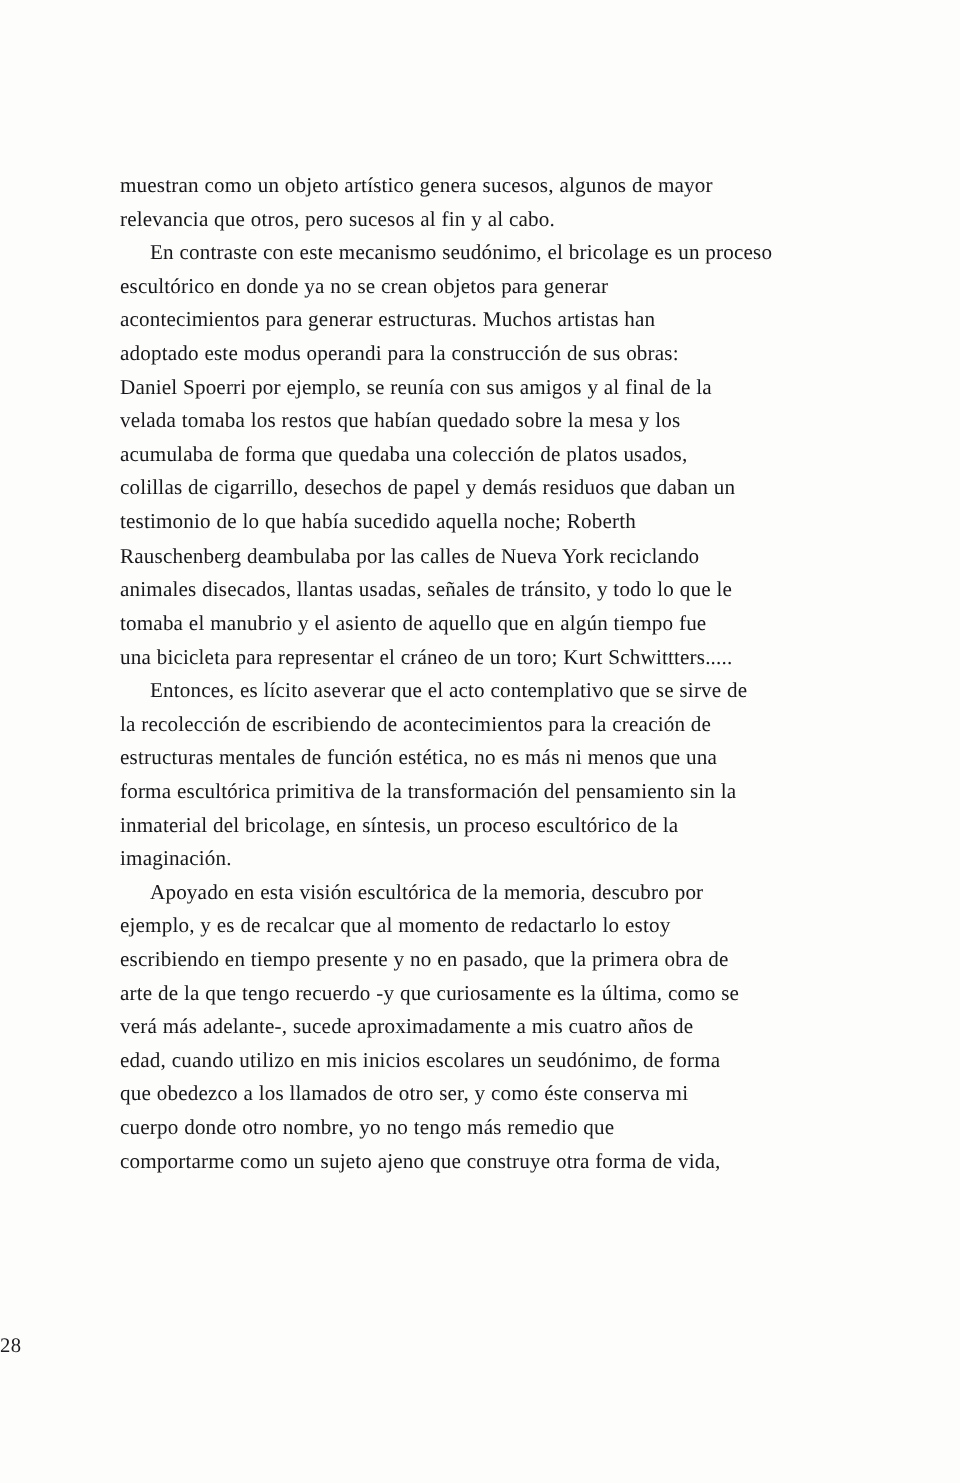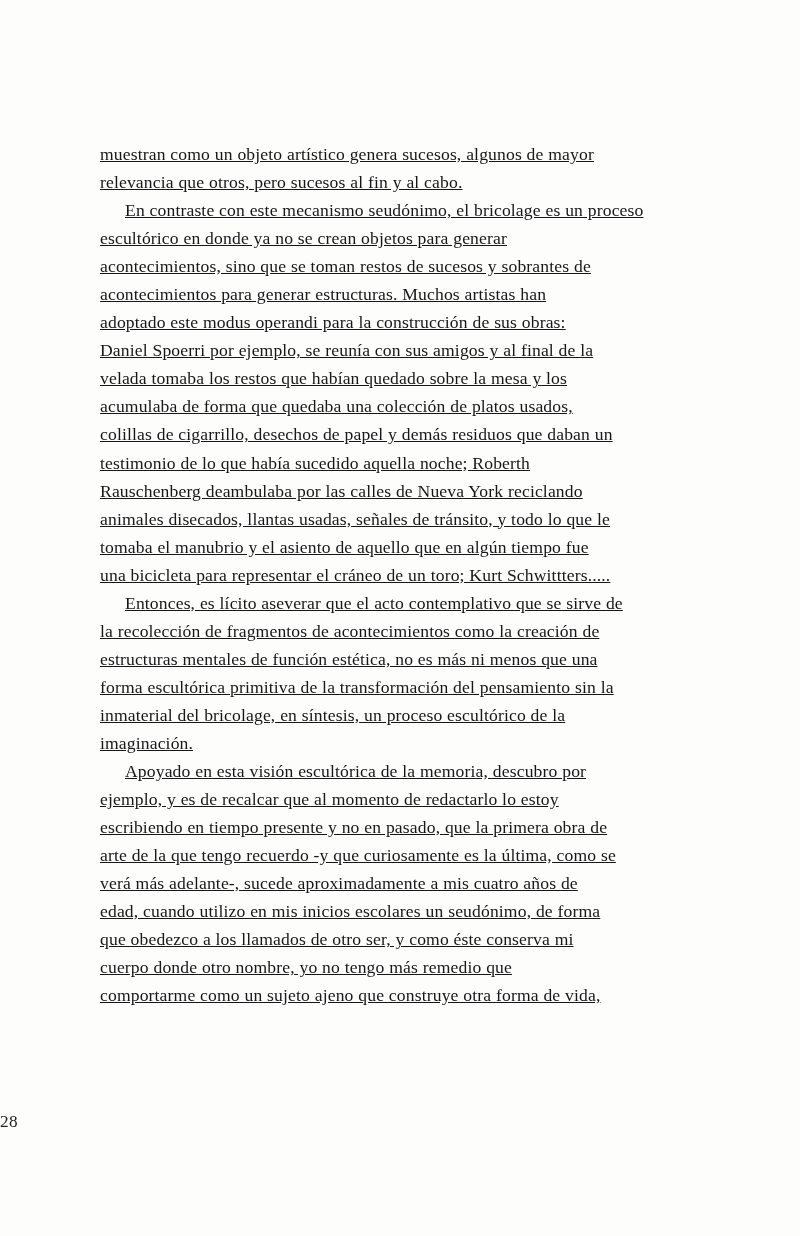--- a/index.html
+++ b/index.html
@@ -34,21 +34,20 @@
     font-size: 17.6px;
     line-height: 28.05px;
     color: #17161a;
     letter-spacing: 0.008em;
     word-spacing: 0.012em;
     text-align: left;
   }
   .para .ln {
     display: block;
     white-space: pre;
-    text-decoration: underline;
   }
   .para.indented > .ln:first-child {
     text-indent: 25px;
   }
   .page-number {
     position: absolute;
     left: 0;
     right: 0;
     top: 1110px;
     text-align: left;
@@ -66,37 +65,36 @@
   <div class="text-block">
 
     <p class="para">
       <span class="ln">muestran como un objeto artístico genera sucesos, algunos de mayor</span>
       <span class="ln">relevancia que otros, pero sucesos al fin y al cabo.</span>
     </p>
 
     <p class="para indented">
       <span class="ln">En contraste con este mecanismo seudónimo, el bricolage es un proceso</span>
       <span class="ln">escultórico en donde ya no se crean objetos para generar</span>
-      <span class="ln">acontecimientos, sino que se toman restos de sucesos y sobrantes de</span>
       <span class="ln">acontecimientos para generar estructuras. Muchos artistas han</span>
       <span class="ln">adoptado este modus operandi para la construcción de sus obras:</span>
       <span class="ln">Daniel Spoerri por ejemplo, se reunía con sus amigos y al final de la</span>
       <span class="ln">velada tomaba los restos que habían quedado sobre la mesa y los</span>
       <span class="ln">acumulaba de forma que quedaba una colección de platos usados,</span>
       <span class="ln">colillas de cigarrillo, desechos de papel y demás residuos que daban un</span>
       <span class="ln">testimonio de lo que había sucedido aquella noche; Roberth</span>
       <span class="ln">Rauschenberg deambulaba por las calles de Nueva York reciclando</span>
       <span class="ln">animales disecados, llantas usadas, señales de tránsito, y todo lo que le</span>
       <span class="ln">tomaba el manubrio y el asiento de aquello que en algún tiempo fue</span>
       <span class="ln">una bicicleta para representar el cráneo de un toro; Kurt Schwittters.....</span>
     </p>
 
     <p class="para indented">
       <span class="ln">Entonces, es lícito aseverar que el acto contemplativo que se sirve de</span>
-      <span class="ln">la recolección de fragmentos de acontecimientos como la creación de</span>
+      <span class="ln">la recolección de escribiendo de acontecimientos para la creación de</span>
       <span class="ln">estructuras mentales de función estética, no es más ni menos que una</span>
       <span class="ln">forma escultórica primitiva de la transformación del pensamiento sin la</span>
       <span class="ln">inmaterial del bricolage, en síntesis, un proceso escultórico de la</span>
       <span class="ln">imaginación.</span>
     </p>
 
     <p class="para indented">
       <span class="ln">Apoyado en esta visión escultórica de la memoria, descubro por</span>
       <span class="ln">ejemplo, y es de recalcar que al momento de redactarlo lo estoy</span>
       <span class="ln">escribiendo en tiempo presente y no en pasado, que la primera obra de</span>

